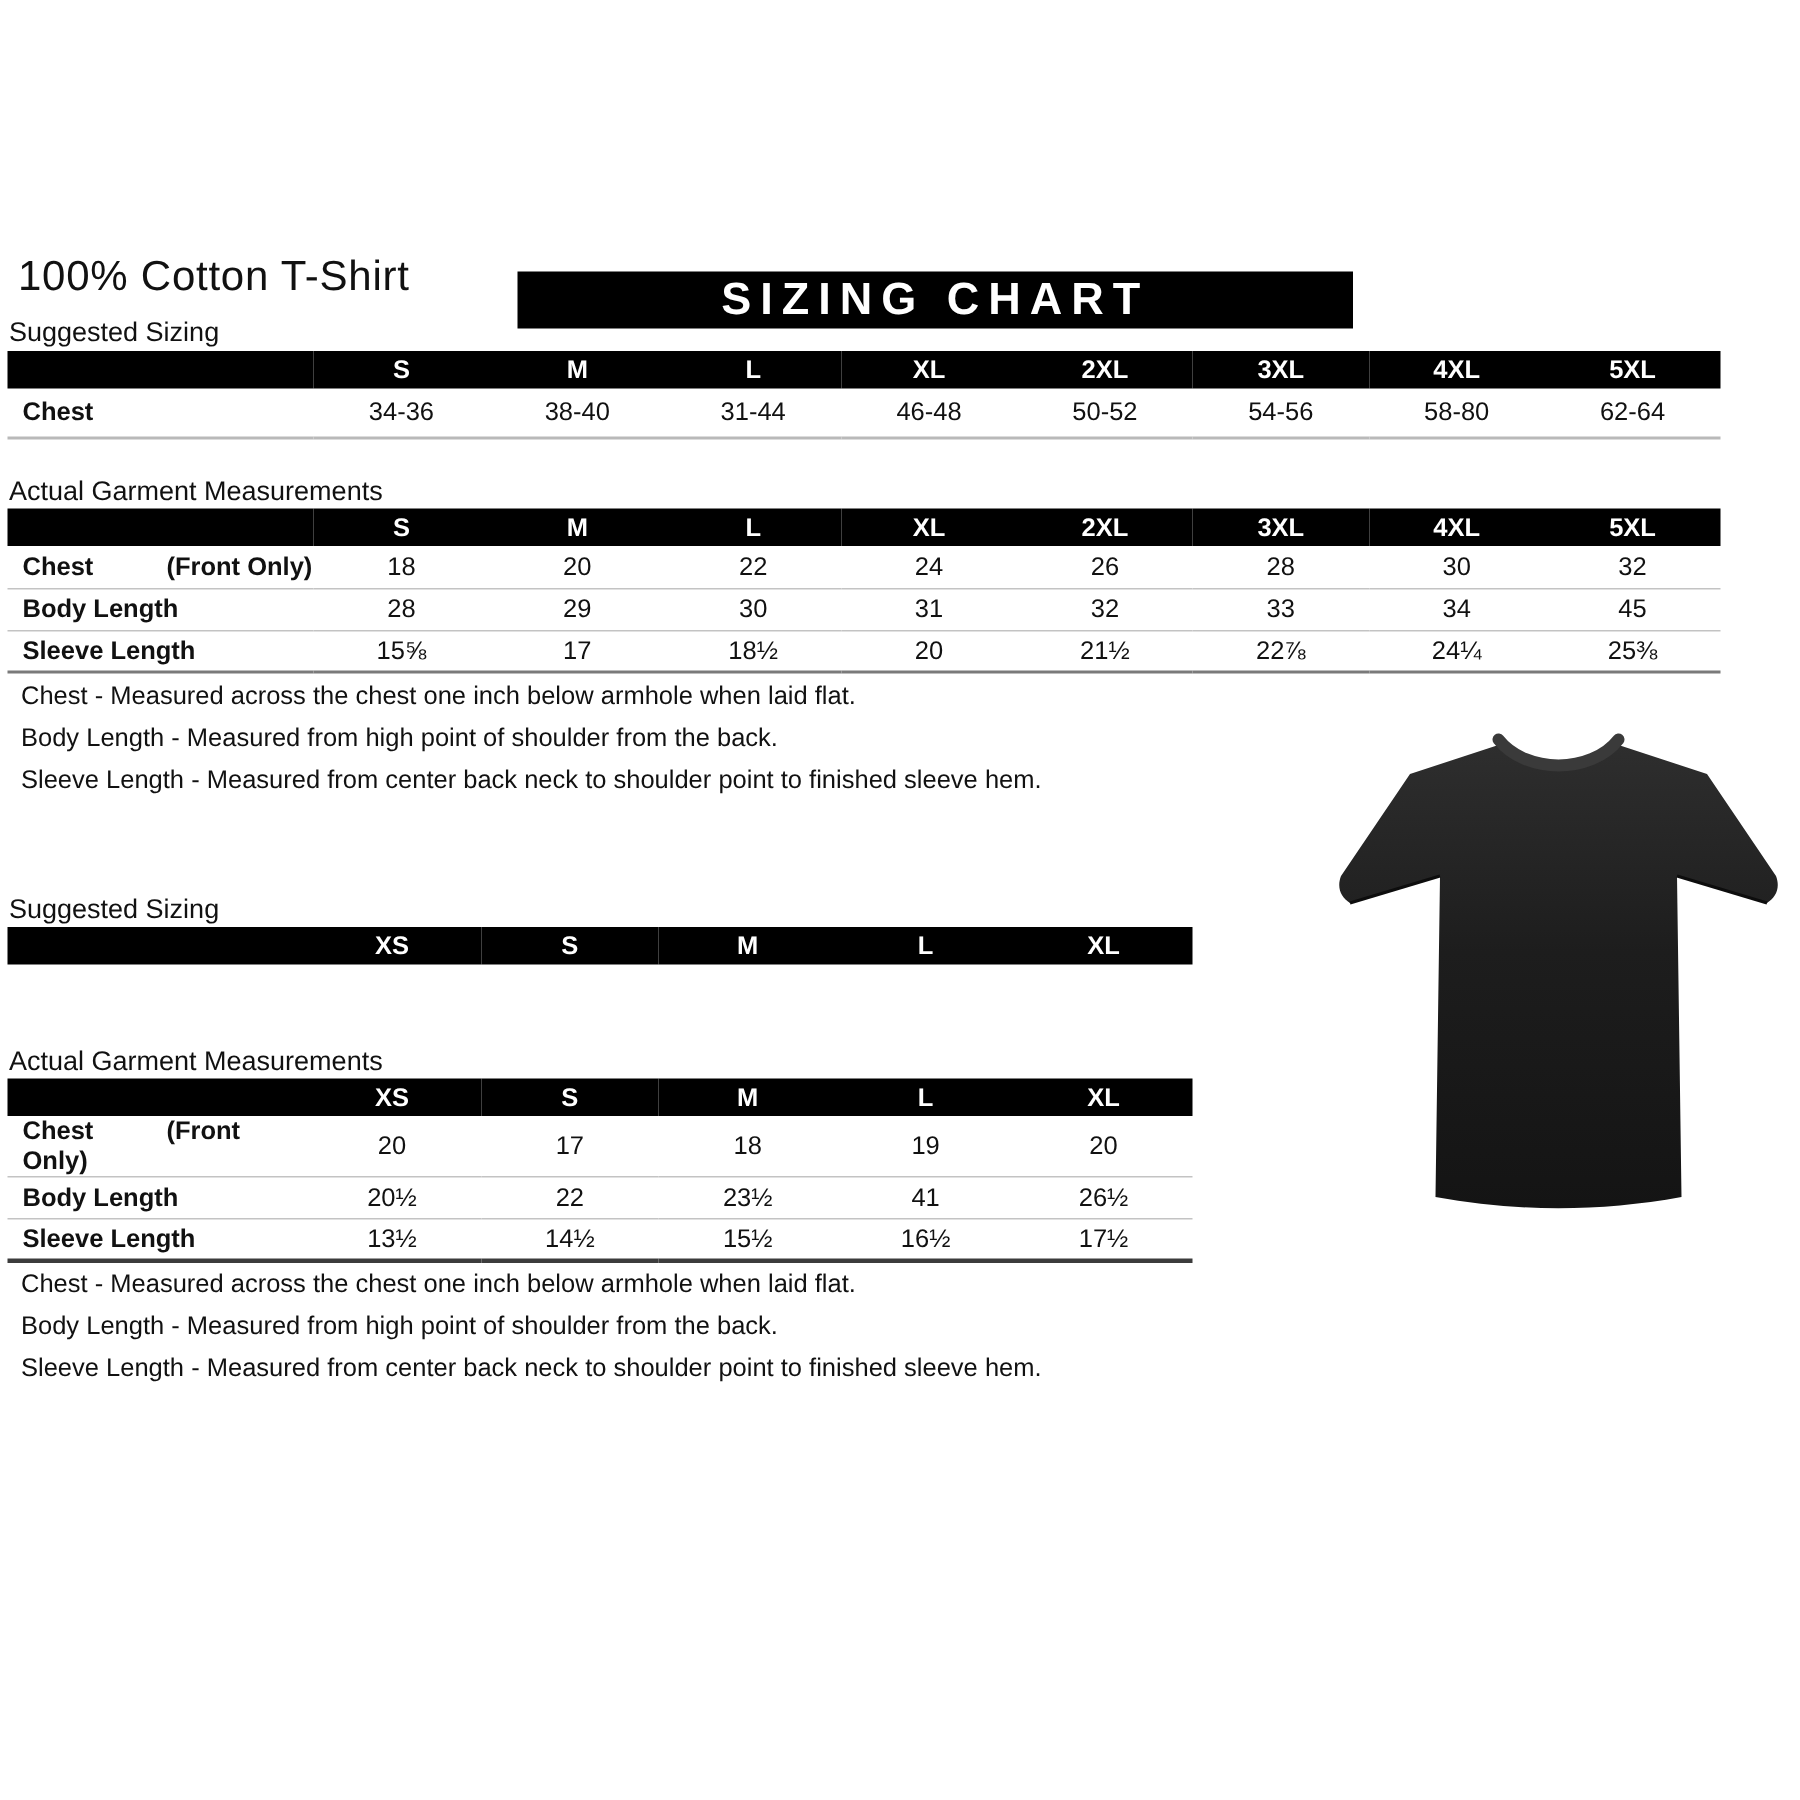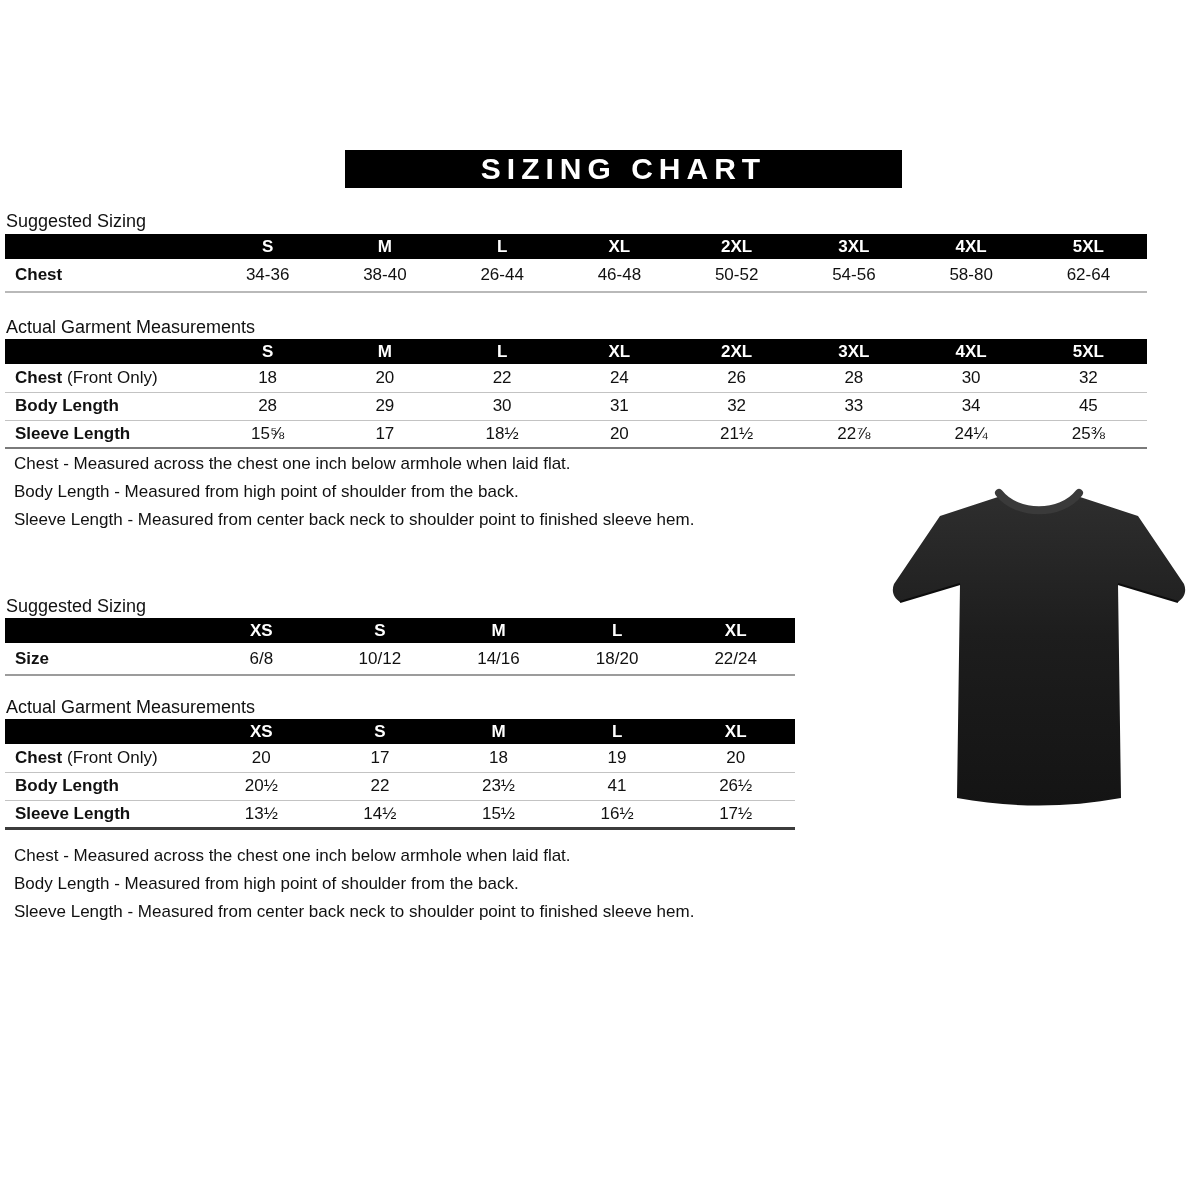--- a/index.html
+++ b/index.html
@@ -2,32 +2,32 @@
 <html><head>
 <meta charset="utf-8">
 <style>
   * { box-sizing: border-box; }
   html, body { margin: 0; padding: 0; background: #fff; }
   body { font-family: "Liberation Sans", sans-serif; color: #111; }
   .canvas { position: relative; width: 1200px; height: 1200px; background: #fff; overflow: hidden; }
   .abs { position: absolute; }
 
   .main-title { left: 12px; top: 168px; font-size: 28px; font-weight: 400; letter-spacing: 0.5px; }
-  .banner { left: 345px; top: 150px; width: 557px; height: 38px; background: #000; color: #fff;
+  .banner { left: 345px; top: 181px; width: 557px; height: 38px; background: #000; color: #fff;
             font-size: 30px; font-weight: bold; letter-spacing: 6px; text-align: center; line-height: 38px; }
   .section-label { font-size: 18px; font-weight: 400; }
   .youth-title { left: 4px; top: 554px; font-size: 27px; font-weight: bold; }
 
   table.szt { position: absolute; border-collapse: collapse; table-layout: fixed; }
   table.szt th { background: #000; color: #fff; font-size: 17px; font-weight: bold; height: 25px;
                  text-align: center; padding: 0; }
   table.szt td { font-size: 17px; color: #111; padding: 0; text-align: center; vertical-align: middle; }
   table.szt td.lbl { text-align: left; padding-left: 10px; }
   .b { font-weight: bold; }
-  .sfx { font-weight: 400; }
+  .sfx { font-weight: 700; margin-left: 44px; }
 
   .t-adult-sug { left: 5px; top: 234px; width: 1142px; }
   .t-adult-sug td { height: 33px; border-bottom: 2px solid #b9b9b9; }
 
   .t-adult-gar { left: 5px; top: 339px; width: 1142px; }
   .t-adult-gar td { height: 28px; border-bottom: 1px solid #c3c3c3; }
   .t-adult-gar tr.last td { border-bottom: 2px solid #7a7a7a; }
 
   .t-youth-sug { left: 5px; top: 618px; width: 790px; }
   .t-youth-sug td { height: 32px; border-bottom: 2px solid #9c9c9c; }
@@ -41,20 +41,21 @@
 
   .notes p { font-size: 17px; line-height: 19px; margin: 0 0 9px 0; }
   .notes-adult { left: 14px; top: 454px; width: 860px; }
   .notes-youth { left: 14px; top: 846px; width: 860px; }
 </style>
 </head>
 <body>
 
 <div class="canvas">
 
+  <div class="abs main-title">100% Cotton T-Shirt</div>
   <div class="abs banner">SIZING CHART</div>
 
   <div class="abs section-label" style="left:6px; top:211px;">Suggested Sizing</div>
 
   <table class="szt t-adult-sug">
     <colgroup>
         <col class="col-label-a">
         <col>
         <col>
         <col>
@@ -73,21 +74,21 @@
       <th>XL</th>
       <th>2XL</th>
       <th>3XL</th>
       <th>4XL</th>
       <th>5XL</th>
     </tr>
     <tr>
       <td class="lbl"><span class="b">Chest</span></td>
       <td>34-36</td>
       <td>38-40</td>
-      <td>26-44</td>
+      <td>31-44</td>
       <td>46-48</td>
       <td>50-52</td>
       <td>54-56</td>
       <td>58-80</td>
       <td>62-64</td>
     </tr>
   </tbody>
     </table>
 
   <div class="abs section-label" style="left:6px; top:317px;">Actual Garment Measurements</div>
@@ -170,28 +171,20 @@
         <col>
       </colgroup>
     <tbody>
         <tr>
       <th></th>
       <th>XS</th>
       <th>S</th>
       <th>M</th>
       <th>L</th>
       <th>XL</th>
-    </tr>
-    <tr>
-      <td class="lbl"><span class="b">Size</span></td>
-      <td>6/8</td>
-      <td>10/12</td>
-      <td>14/16</td>
-      <td>18/20</td>
-      <td>22/24</td>
     </tr>
   </tbody>
     </table>
 
   <div class="abs section-label" style="left:6px; top:697px;">Actual Garment Measurements</div>
 
   <table class="szt t-youth-gar">
     <colgroup>
         <col class="col-label-y">
         <col>

